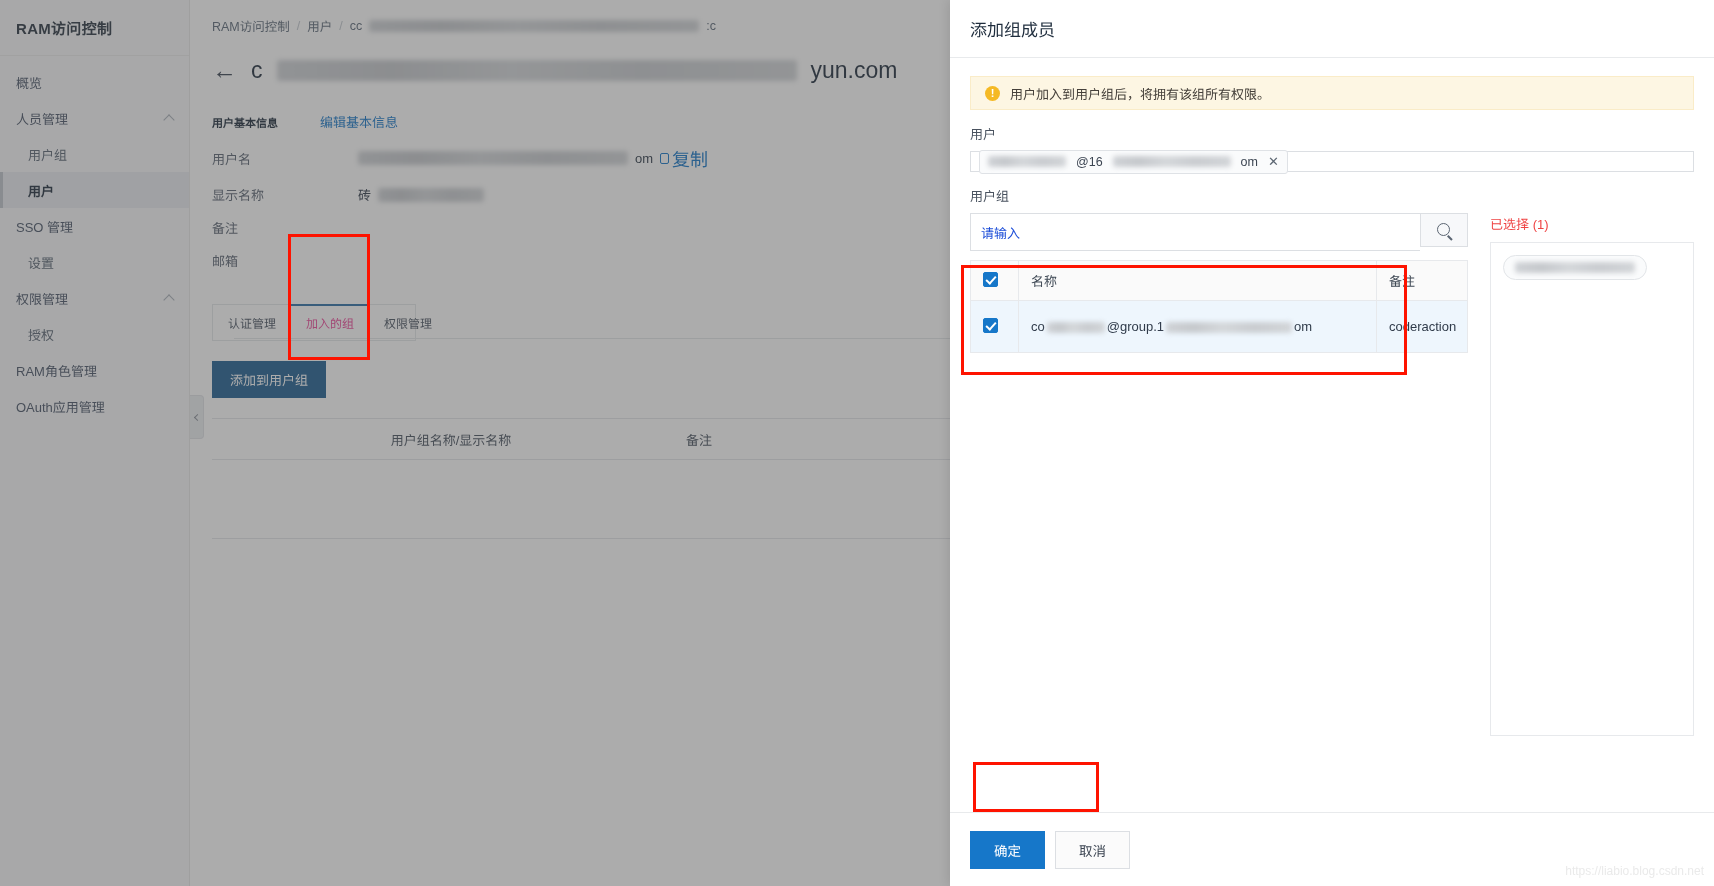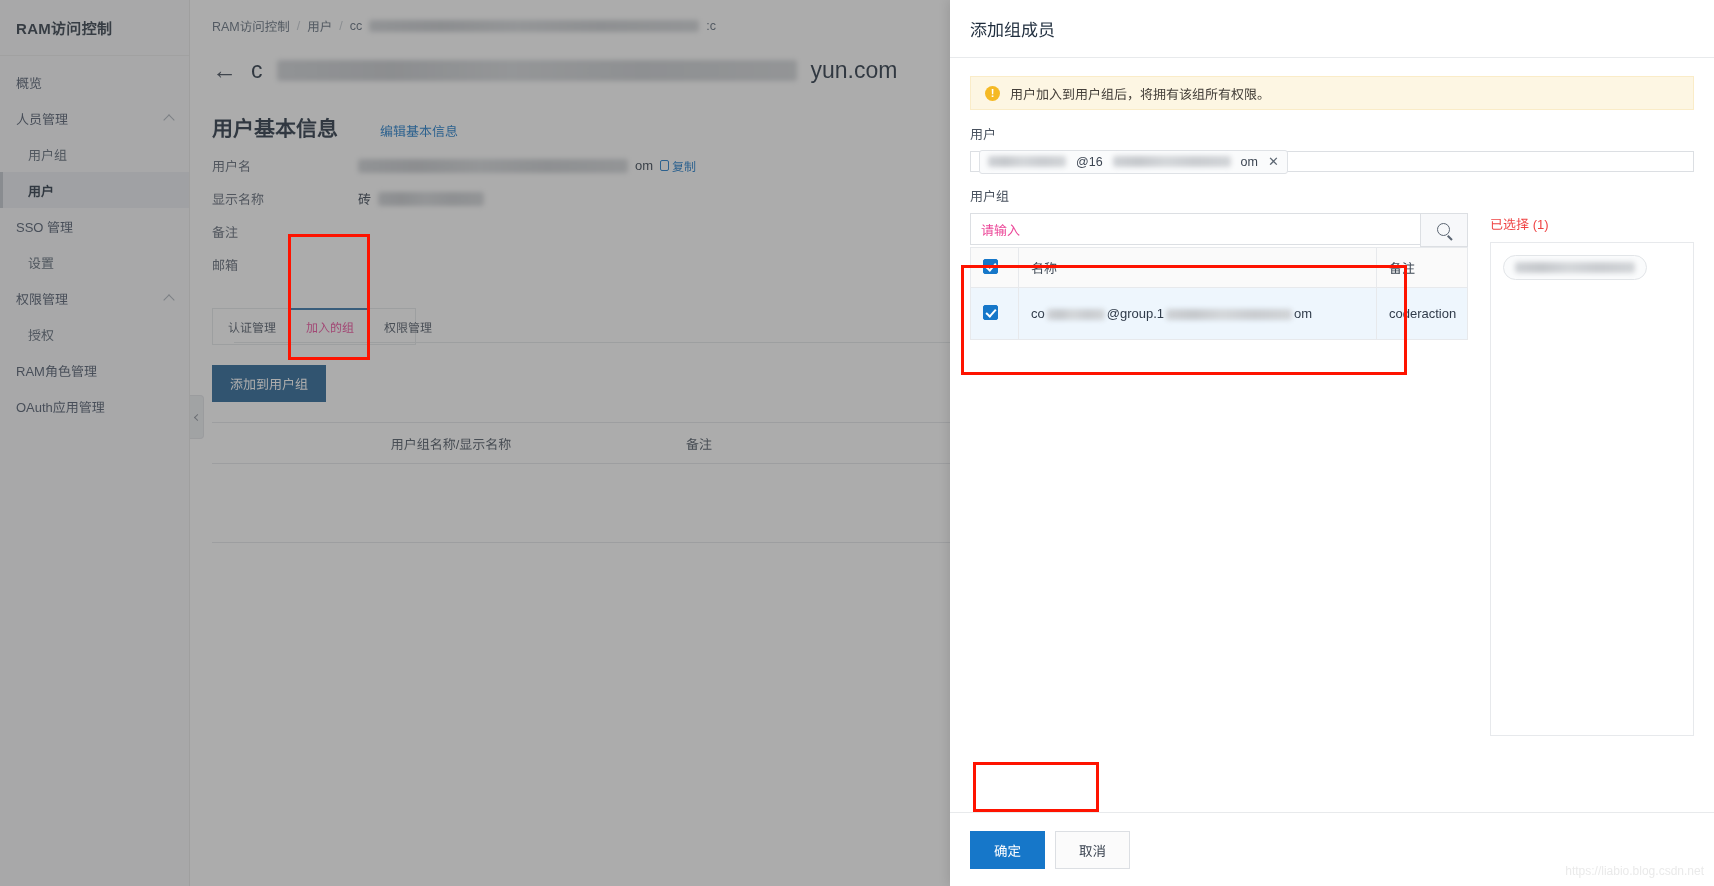--- a/index.html
+++ b/index.html
@@ -87,29 +87,29 @@
     margin-top: 22px; font-size: 23px; color: #1f2d3d; font-weight: 400;
     white-space: nowrap;
   }
   .back-arrow {
     font-size: 25px; color: #3a4452; cursor: pointer; line-height: 1;
   }
   .section-head {
     display: flex; align-items: baseline; gap: 42px;
     margin-top: 28px;
   }
-  .section-head h2 { font-size: 21px; color: #1f2d3d; font-weight: 700; }
+  .section-head h2 { font-size: 11px; color: #1f2d3d; font-weight: 700; }
   .link { color: #1677c9; font-size: 13px; cursor: pointer; }
   .info-row {
     display: flex; align-items: center;
     margin-top: 14px; font-size: 13px; color: #5b6573;
   }
   .info-label { width: 146px; flex: 0 0 146px; }
   .info-value { display: flex; align-items: center; gap: 7px; color: #303b4a; }
-  .copy { color: #1677c9; font-size: 12px; cursor: pointer; display: flex; align-items: center; gap: 3px; }
+  .copy { color: #1677c9; font-size: 18px; cursor: pointer; display: flex; align-items: center; gap: 3px; }
   .copy-ico {
     display: inline-block; width: 9px; height: 11px;
     border: 1.3px solid #1677c9; border-radius: 2px;
   }
 
   
   .tabs {
     display: flex; margin-top: 34px;
     border: 1px solid #e4e7ea; border-bottom: 1px solid #e4e7ea;
     width: 204px;
@@ -181,44 +181,44 @@
   .tag {
     display: inline-flex; align-items: center; gap: 10px;
     border: 1px solid #dfe2e6; border-radius: 3px;
     height: 24px; padding: 0 8px; font-size: 12.5px; color: #3d4653;
     background: #fafbfc;
   }
   .tag-x { font-size: 13px; color: #5c6672; cursor: pointer; }
 
   .search-row { display: flex; }
   .search-input {
-    flex: 1 1 auto; height: 32px; border: 1px solid #dcdfe3; border-right: none;
+    flex: 1 1 auto; height: 38px; border: 1px solid #dcdfe3; border-right: none;
     display: flex; align-items: center; padding: 0 10px;
-    font-size: 13px; color: #ec4899; background: #fff;
+    font-size: 13px; color: #1d4ed8; background: #fff;
   }
   .search-btn {
     width: 48px; height: 34px; border: 1px solid #dcdfe3;
     background: #f7f8fa; display: flex; align-items: center; justify-content: center;
     cursor: pointer;
   }
   .mag { width: 15px; height: 15px; position: relative; }
   .mag::before {
     content: ""; position: absolute; left: 0; top: 0;
     width: 11px; height: 11px; border: 1.6px solid #5b6572; border-radius: 50%;
   }
   .mag::after {
     content: ""; position: absolute; right: -1px; bottom: -1px;
     width: 6px; height: 1.6px; background: #5b6572; transform: rotate(45deg);
   }
 
   .split { display: flex; gap: 0; margin-top: 0; }
   .left-col { width: 498px; flex: 0 0 498px; }
   .right-col { flex: 1 1 auto; padding-left: 22px; }
 
-  table.picker { width: 100%; border-collapse: collapse; table-layout: fixed; border-radius: 26px; }
+  table.picker { width: 100%; border-collapse: collapse; margin-top: 9px; table-layout: fixed; border-radius: 26px; }
   table.picker th {
     background: #fafafa; text-align: left; font-weight: 400;
     font-size: 13px; color: #3f4955; height: 40px;
     border: 1px solid #e7e9ec; padding: 0 12px;
   }
   table.picker td {
     border: 1px solid #e7e9ec; height: 52px; padding: 0 12px;
     font-size: 13px; color: #303b4a;
   }
   table.picker tr.selected td { background: #eef6fd; }

